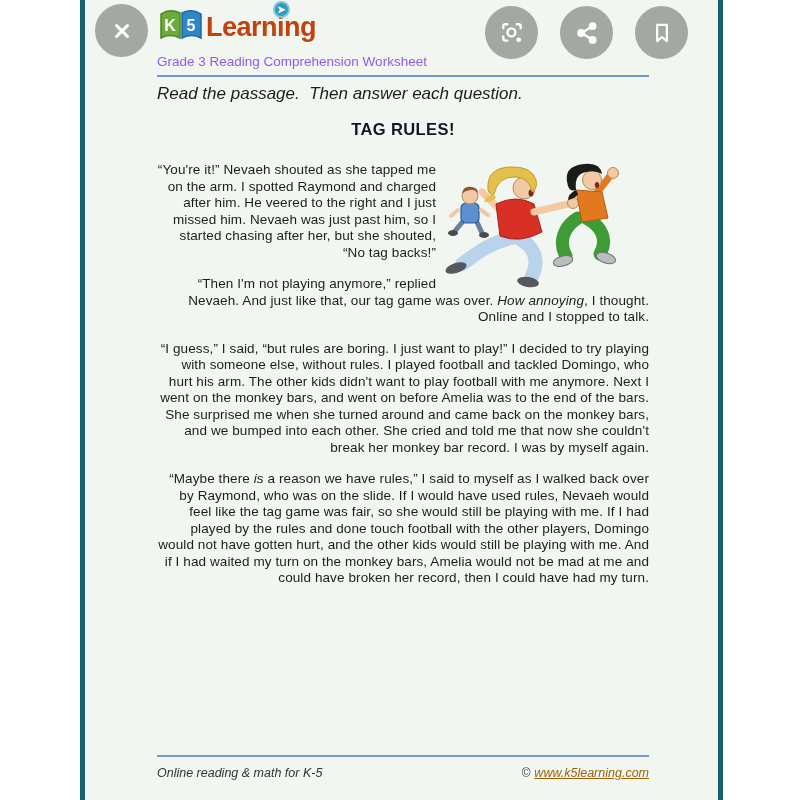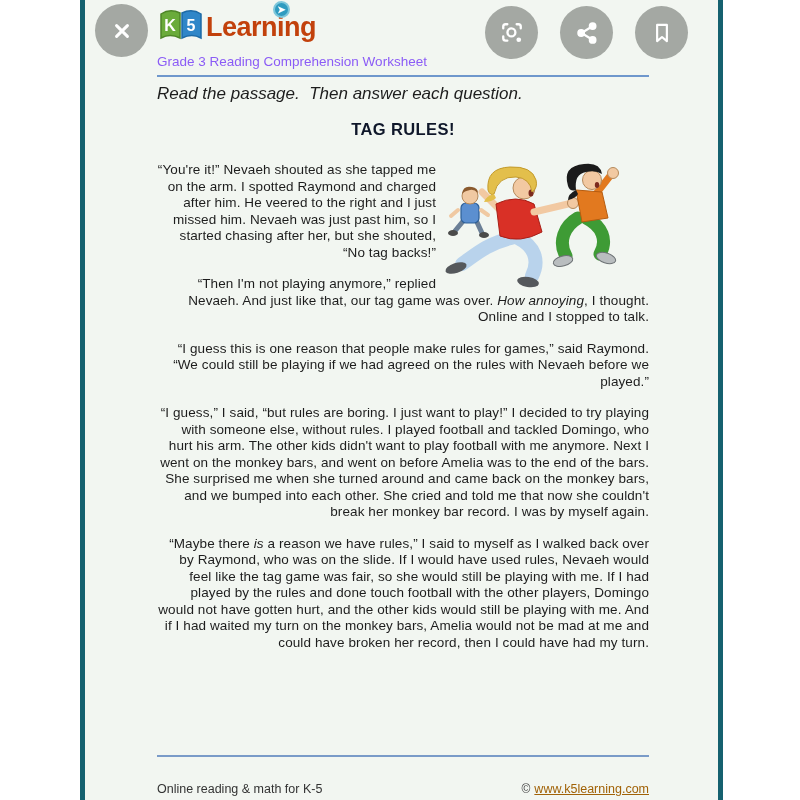--- a/index.html
+++ b/index.html
@@ -47,23 +47,23 @@
   .ws-title { top:120px; font-size:16.5px; font-weight:bold; text-align:center; color:#0f172a; letter-spacing:0.4px; }
 
   .ws-body { top:162px; font-size:13.5px; line-height:16.5px; color:#1d1d1d; letter-spacing:0.1px; }
   .ws-body p { margin-top:15px;text-align:right; }
   .ws-body p:first-of-type { margin-top:0; }
   .art-float { float:right; width:213px; height:120px; }
   .art { position:absolute; left:351px; top:160px; width:195px; height:132px; }
 
   
   .ws-footer {
-    top:755px; border-top:2px solid #7a9bc8; padding-top:25px;
+    top:755px; border-top:2px solid #7a9bc8; padding-top:9px;
     display:flex; justify-content:space-between; align-items:center;
-    font-size:12.5px; color:#333;
+    font-size:12.5px; color:#333;font-style:italic;
   }
   .ws-footer .link-wrap { display:flex; align-items:baseline; gap:4px; }
   .copyright { color:#444; font-size:12px; }
   .footer-link { color:#a16207; text-decoration:underline; cursor:pointer; }
 </style>
 </head>
 <body>
 
 <div class="page">
 
@@ -121,21 +121,20 @@
   </button>
 
   <div class="col ws-heading" style="position:absolute;">Grade 3 Reading Comprehension Worksheet</div>
   <div class="col ws-instructions" style="position:absolute;">Read the passage.  Then answer each question.</div>
   <div class="col ws-title" style="position:absolute;">TAG RULES!</div>
 
   <div class="col ws-body" style="position:absolute;">
     <div class="art-float"></div>
   <p><span>“You're it!” Nevaeh shouted as she tapped me on the arm. I spotted Raymond and charged after him. He veered to the right and I just missed him. Nevaeh was just past him, so I started chasing after her, but she shouted, “No tag backs!”</span></p>
       <p><span>“Then I'm not playing anymore,” replied Nevaeh. And just like that, our tag game was over. </span><i>How annoying</i><span>, I thought. Online and I stopped to talk.</span></p>
-      <p><span>“I guess this is one reason that people make rules for games,” said Raymond. “We could still be playing if we had agreed on the rules with Nevaeh before we played.”</span></p>
       <p><span>“I guess,” I said, “but rules are boring. I just want to play!” I decided to try playing with someone else, without rules. I played football and tackled Domingo, who hurt his arm. The other kids didn't want to play football with me anymore. Next I went on the monkey bars, and went on before Amelia was to the end of the bars. She surprised me when she turned around and came back on the monkey bars, and we bumped into each other. She cried and told me that now she couldn't break her monkey bar record. I was by myself again.</span></p>
       <p><span>“Maybe there </span><i>is</i><span> a reason we have rules,” I said to myself as I walked back over by Raymond, who was on the slide. If I would have used rules, Nevaeh would feel like the tag game was fair, so she would still be playing with me. If I had played by the rules and done touch football with the other players, Domingo would not have gotten hurt, and the other kids would still be playing with me. And if I had waited my turn on the monkey bars, Amelia would not be mad at me and could have broken her record, then I could have had my turn.</span></p>
     </div>
 
   <svg class="art" viewBox="0 0 195 132" aria-hidden="true">
 
     <g>
       <path d="M28 60 l-9 11" stroke="#6b7f96" stroke-width="5" stroke-linecap="round" fill="none"></path>
       <path d="M40 60 l6 13" stroke="#6b7f96" stroke-width="5" stroke-linecap="round" fill="none"></path>
       <ellipse cx="17" cy="73" rx="5" ry="3" fill="#4a4a4a"></ellipse>

